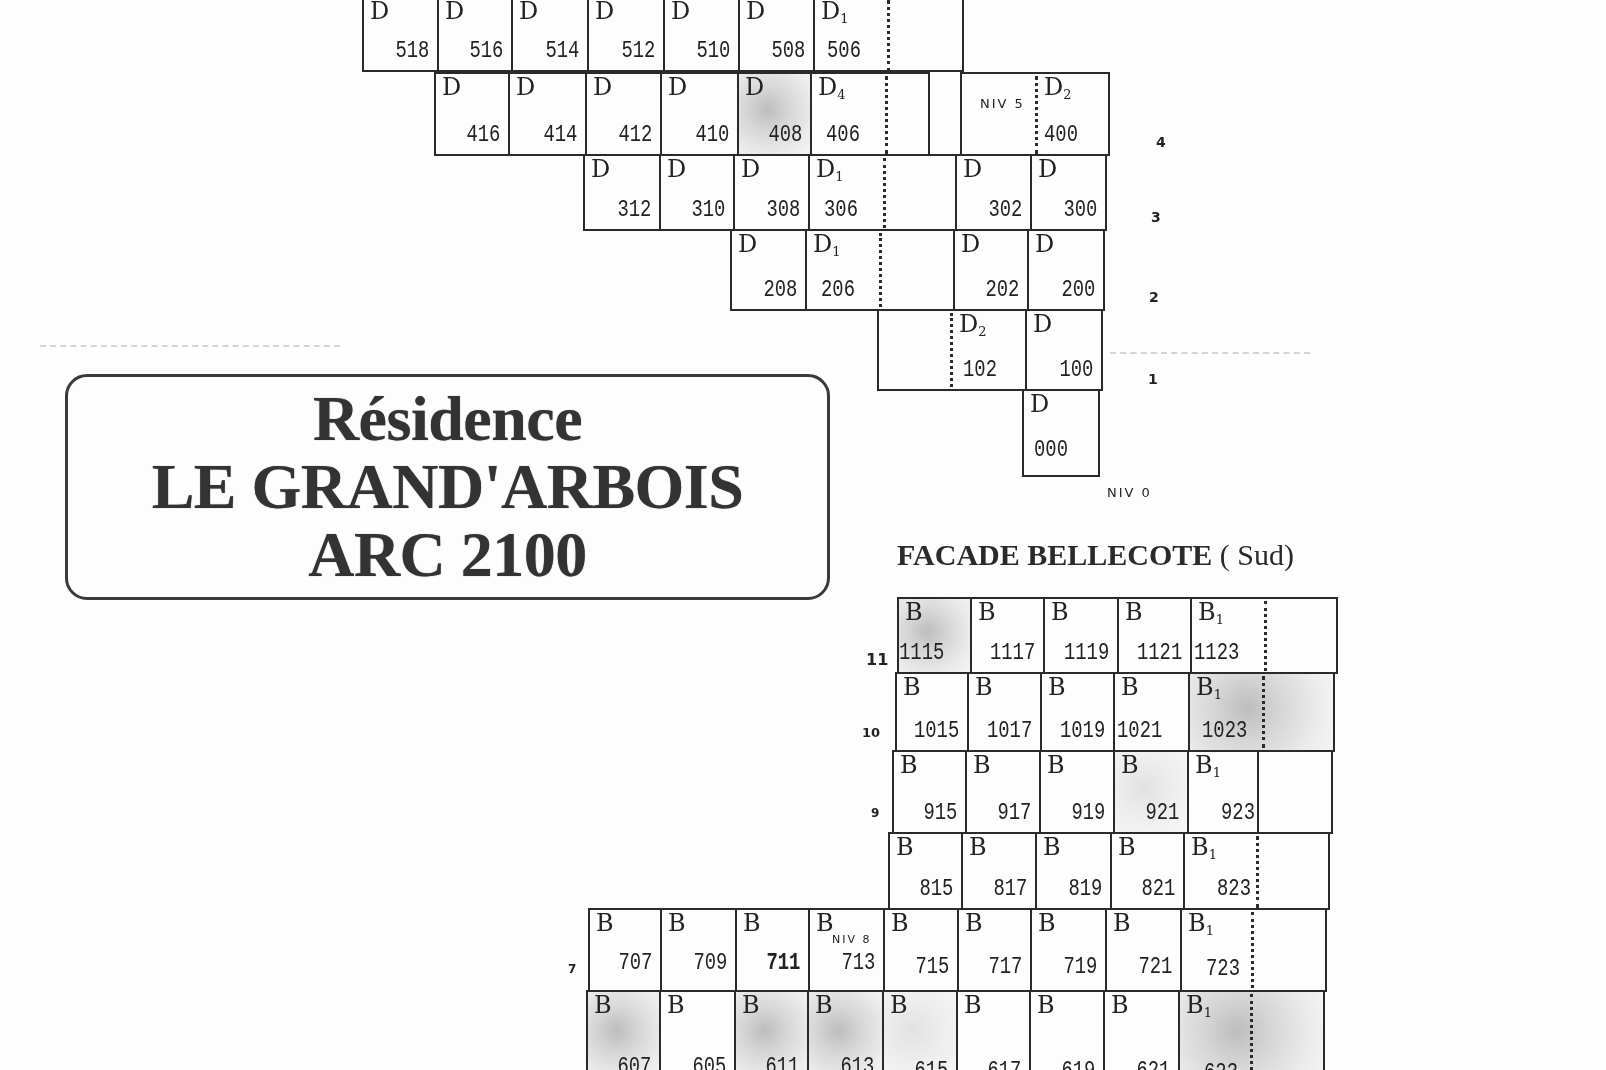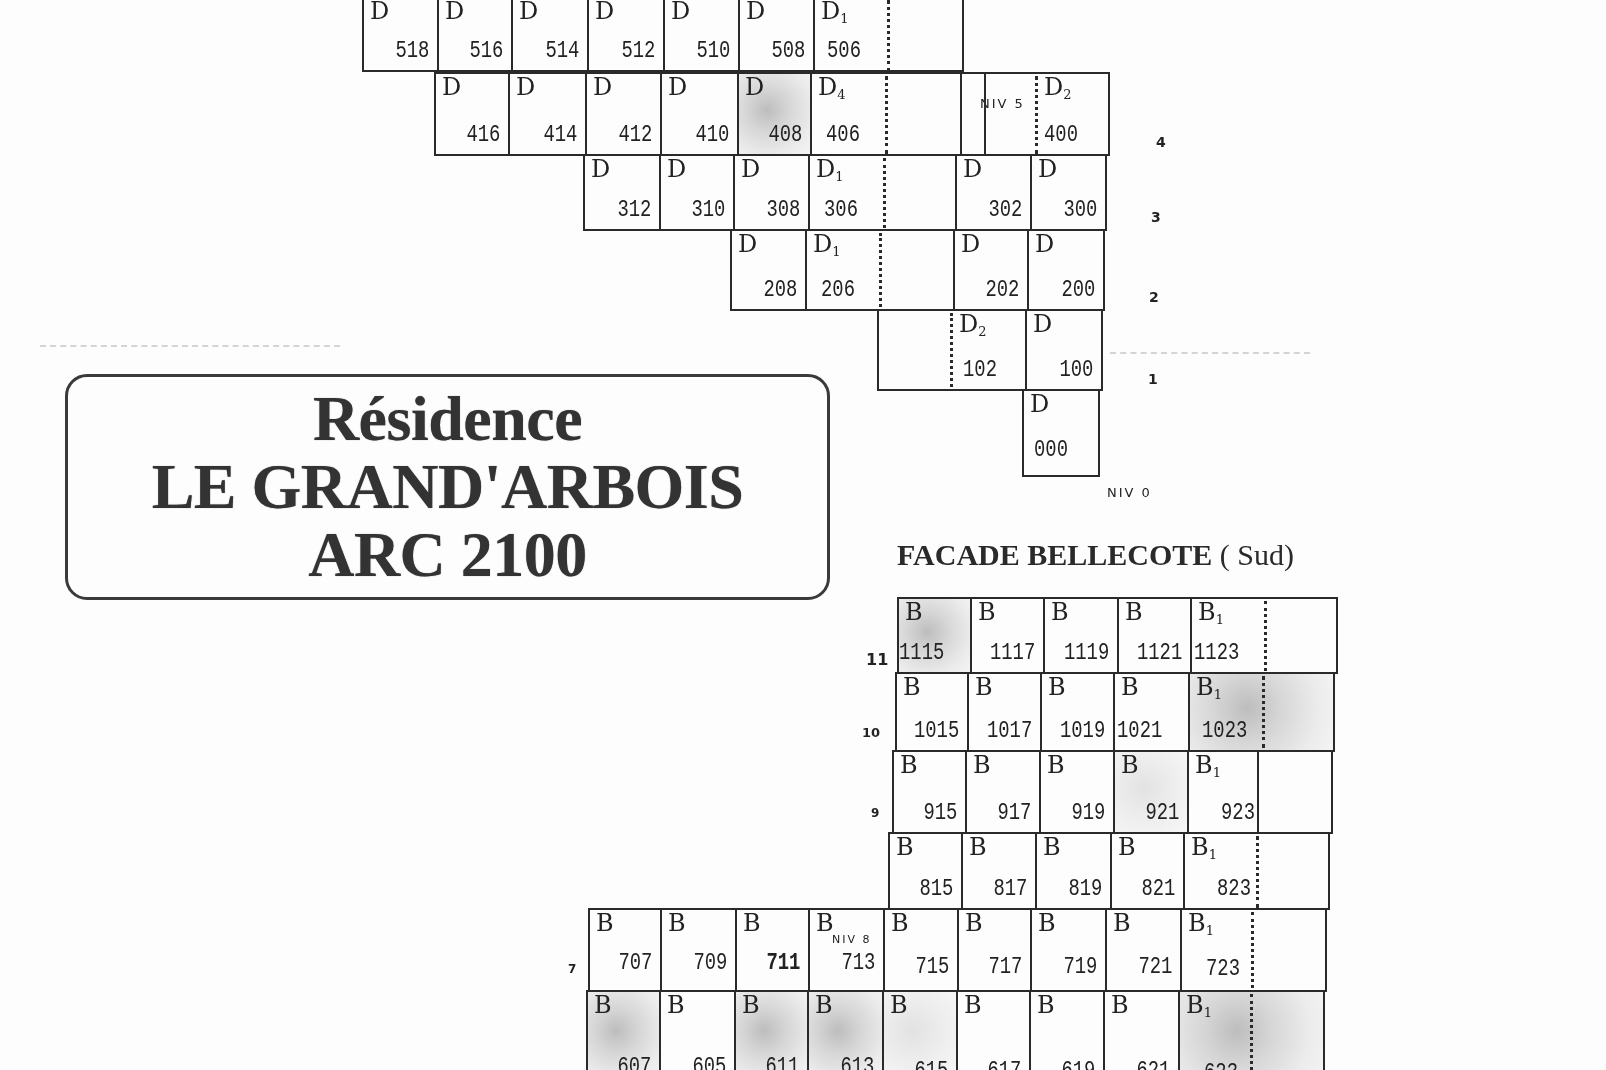--- a/index.html
+++ b/index.html
@@ -179,21 +179,21 @@
       <span class="num">412</span>
     </div>
     <div class="cell" style="left:660px; top:72px; width:79px; height:84px;">
       <span class="type">D</span>
       <span class="num">410</span>
     </div>
     <div class="cell shaded" style="left:737px; top:72px; width:75px; height:84px;">
       <span class="type">D</span>
       <span class="num">408</span>
     </div>
-    <div class="cell" style="left:810px; top:72px; width:176px; height:84px;">
+    <div class="cell" style="left:810px; top:72px; width:120px; height:84px;">
       <span class="type"><span>D</span><sub>4</sub></span>
       <span class="num" style="right:auto; left:14px; transform-origin:left bottom;">406</span>
     </div>
     <div class="dotted" style="left:885px; top:76px; height:78px;"></div>
     <div class="cell" style="left:960px; top:72px; width:150px; height:84px;">
       <span class="type" style="left:82px;"><span>D</span><sub>2</sub></span>
       <span class="num" style="right:auto; left:82px; transform-origin:left bottom;">400</span>
     </div>
     <div class="dotted" style="left:1035px; top:76px; height:78px;"></div>
     <span class="level" style="left:1156px; top:134px;">4</span>

